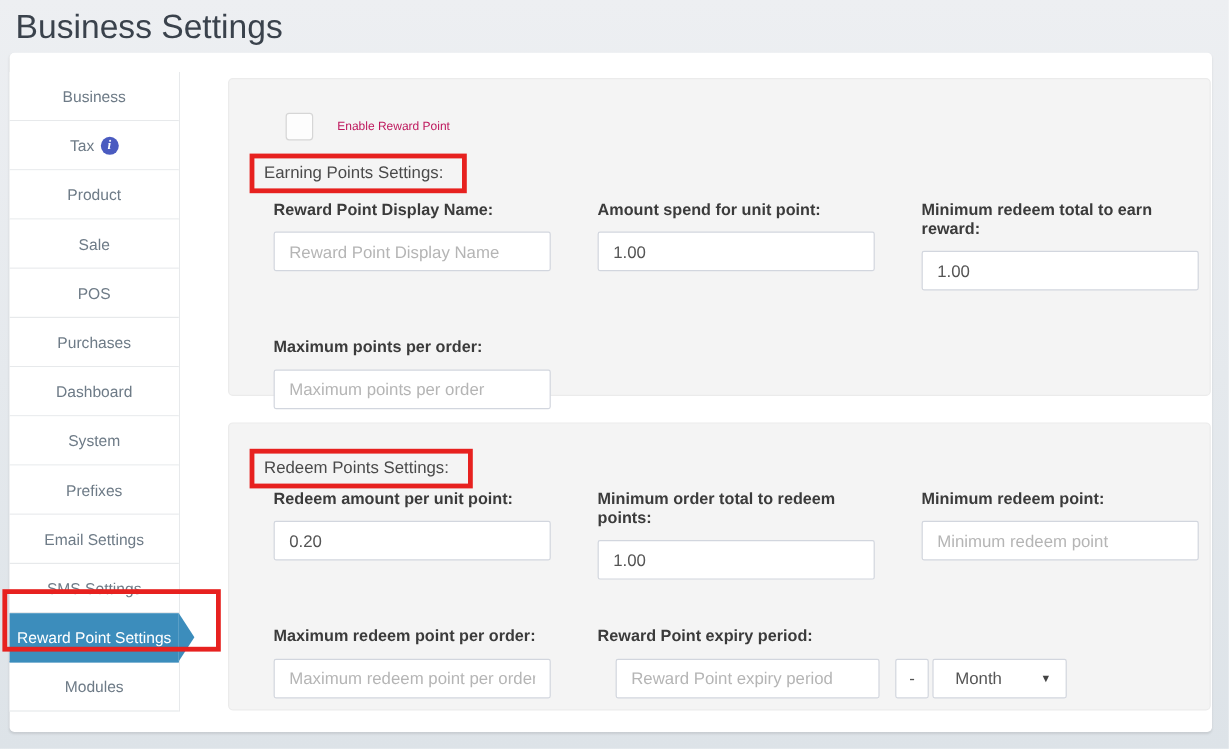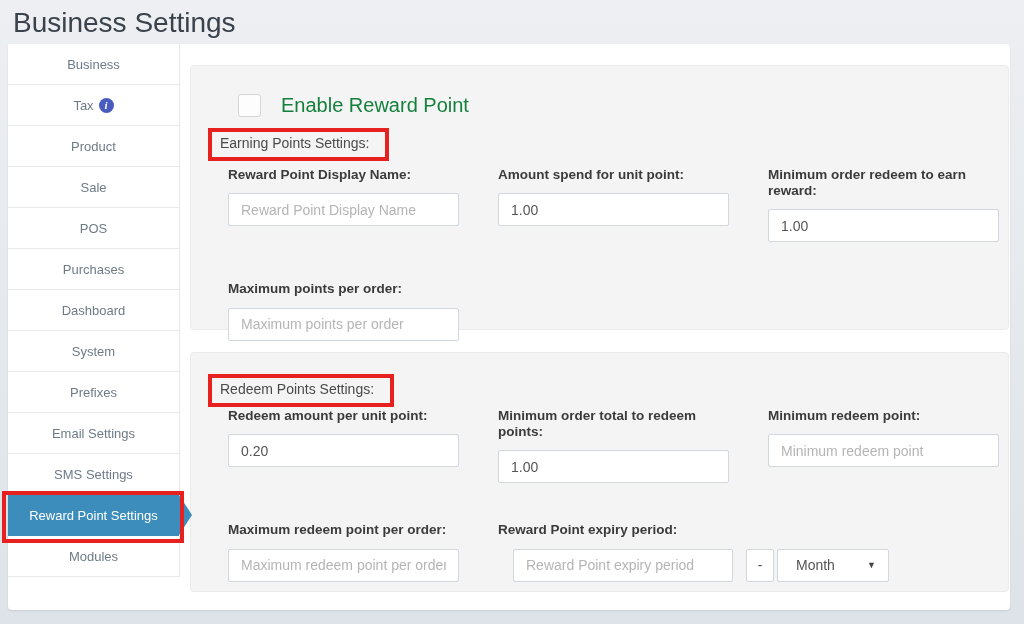--- a/index.html
+++ b/index.html
@@ -13,21 +13,21 @@
     position:absolute; left:13px; top:7px;
     font-size:28px; font-weight:normal; color:#3a424c;
   }
   .card {
     position:absolute; left:8px; top:44px; width:1002px; height:566px;
     background:#fff; border-radius:4px;
     box-shadow:0 1px 2px rgba(0,0,0,.10);
   }
   
   .sidebar {
-    position:absolute; left:0; top:0; width:172px;
+    position:absolute; left:0; top:16px; width:142px;
     border-right:1px solid #e7e9eb;
   }
   .tab {
     position:relative; height:41px; display:flex; align-items:center;
     justify-content:center; gap:5px;
     font-size:13px; color:#6e7b87; background:#fff;
     border-bottom:1px solid #e7e9eb; cursor:pointer;
   }
   .tab.active { background:#3c8dbc; color:#fff; border-bottom-color:#3c8dbc; z-index:2; }
   .tab.active::after {
@@ -52,21 +52,21 @@
   .panel.redeem  { top:308px; height:240px; }
 
   .checkbox-row {
     position:absolute; left:47px; top:28px;
     display:flex; align-items:center; gap:20px;
   }
   .checkbox {
     width:23px; height:23px; background:#fdfdfd;
     border:1px solid #d6d6d6; border-radius:3px; cursor:pointer;
   }
-  .checkbox-label { font-size:20px; color:#15803d; }
+  .checkbox-label { font-size:10px; color:#be185d; }
 
   .red-frame {
     position:absolute; border:4px solid #e7211f; display:inline-block;
     padding:3px 16px 6px 8px; background:transparent;
   }
   .red-frame.earning-pos { left:17px; top:62px; }
   .red-frame.redeem-pos  { left:17px; top:21px; }
   .section-heading { font-size:14px; font-weight:normal; color:#4a4a4a; white-space:nowrap; }
 
   .form-grid {
@@ -174,21 +174,21 @@
     <div class="form-grid earning-pos">
       <div class="field">
         <label>Reward Point Display Name:</label>
         <input type="text" placeholder="Reward Point Display Name" style="">
       </div>
       <div class="field">
         <label>Amount spend for unit point:</label>
         <input type="text" value="1.00" style="">
       </div>
       <div class="field">
-        <label>Minimum order redeem to earn reward:</label>
+        <label>Minimum redeem total to earn reward:</label>
         <input type="text" value="1.00" style="">
       </div>
       <div class="field">
         <label>Maximum points per order:</label>
         <input type="text" placeholder="Maximum points per order" style="">
       </div>
     </div>
   </section>
 
   <section class="panel redeem">

